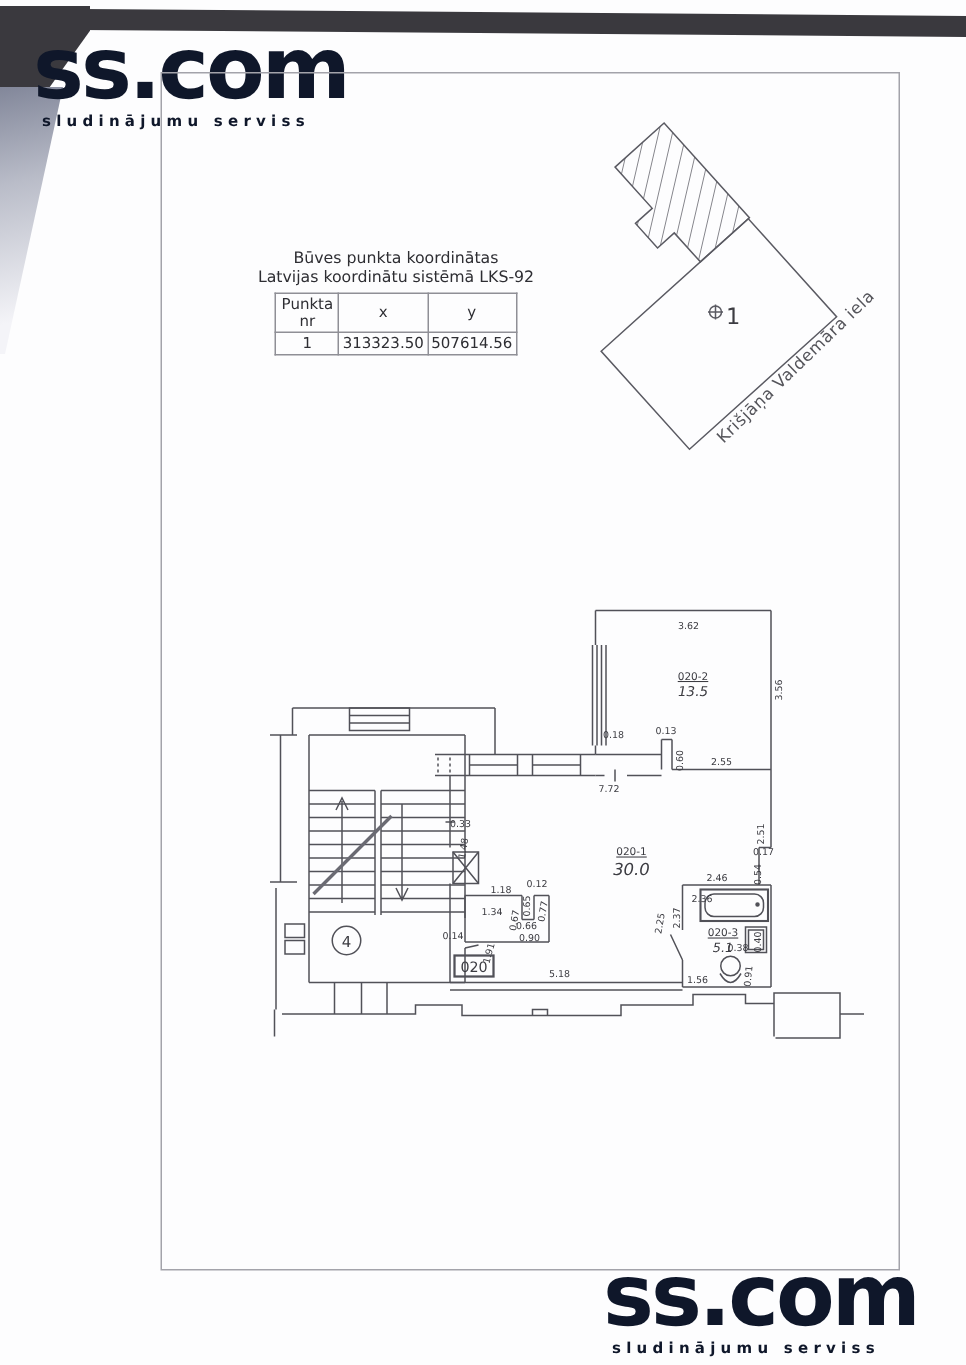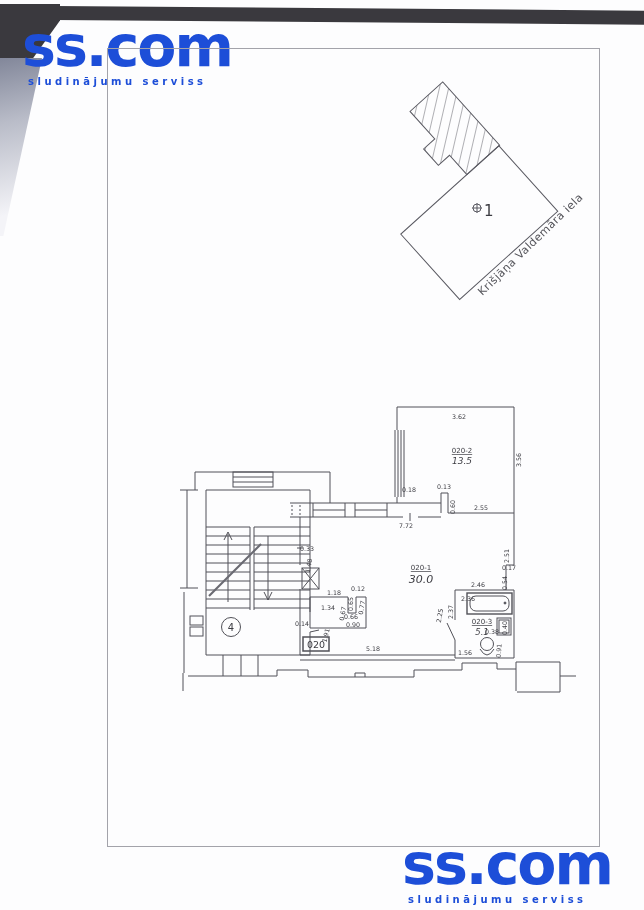--- a/index.html
+++ b/index.html
@@ -9,21 +9,21 @@
   
   .scan-band { position:absolute; left:54px; top:6px; width:592px; height:14px;
     background:#3a393e; transform:rotate(0.45deg); transform-origin:left center; }
   .scan-corner { position:absolute; left:0; top:4px; width:60px; height:92px;
     background:#3a393e; clip-path:polygon(0 0,100% 0,100% 18%,10% 100%,0 100%); }
   .scan-shadow { position:absolute; left:0; top:58px; width:42px; height:178px;
     background:linear-gradient(168deg,#82879a 0%,#b9bcc8 35%,#f4f4f8 85%);
     clip-path:polygon(0 0,100% 0,8% 100%,0 100%); }
 
   
-  .wm { position:absolute; color:#1d4ed8; font-weight:bold; line-height:1; user-select:none; }
+  .wm { position:absolute; color:#0f172a; font-weight:bold; line-height:1; user-select:none; }
   .wm .brand { font-size:57px; letter-spacing:-2px; }
   .wm .tag { font-size:10px; letter-spacing:3.5px; margin-top:2px; padding-left:6px; }
   #wm-tl { left:22px; top:18px; }
   #wm-br { left:402px; top:836px; }
 
   
   .frame { position:absolute; left:107px; top:48px; width:493px; height:799px;
     border:1px solid #a3a3aa; }
 
   
@@ -59,20 +59,40 @@
   <div class="scan-corner"></div>
   <div class="scan-shadow"></div>
 
   <div class="wm" id="wm-tl">
     <div class="brand">ss.com</div>
     <div class="tag">sludinājumu serviss</div>
   </div>
 
   <div class="frame"></div>
 
+  <div id="coord-block">
+    <div class="t-line">Būves punkta koordinātas</div>
+    <div class="t-line">Latvijas koordinātu sistēmā LKS-92</div>
+    <table id="coord-table">
+      <thead>
+        <tr>
+          <th class="c-nr">Punkta nr</th>
+          <th class="c-x">x</th>
+          <th class="c-y">y</th>
+        </tr>
+      </thead>
+      <tbody>
+        <tr>
+          <td>1</td>
+          <td>313323.50</td>
+          <td>507614.56</td>
+        </tr>
+      </tbody>
+    </table>
+  </div>
 
   <svg width="644" height="910" viewBox="0 0 644 910">
     <defs>
       <pattern id="hatch" patternUnits="userSpaceOnUse" width="9" height="9" patternTransform="rotate(55)">
         <line x1="0" y1="0" x2="0" y2="9" stroke="#61616a" stroke-width="1"></line>
       </pattern>
     </defs>
 
     <g stroke="#5a5a62" fill="none" stroke-width="1">
       <g transform="rotate(-42 480 222)">

